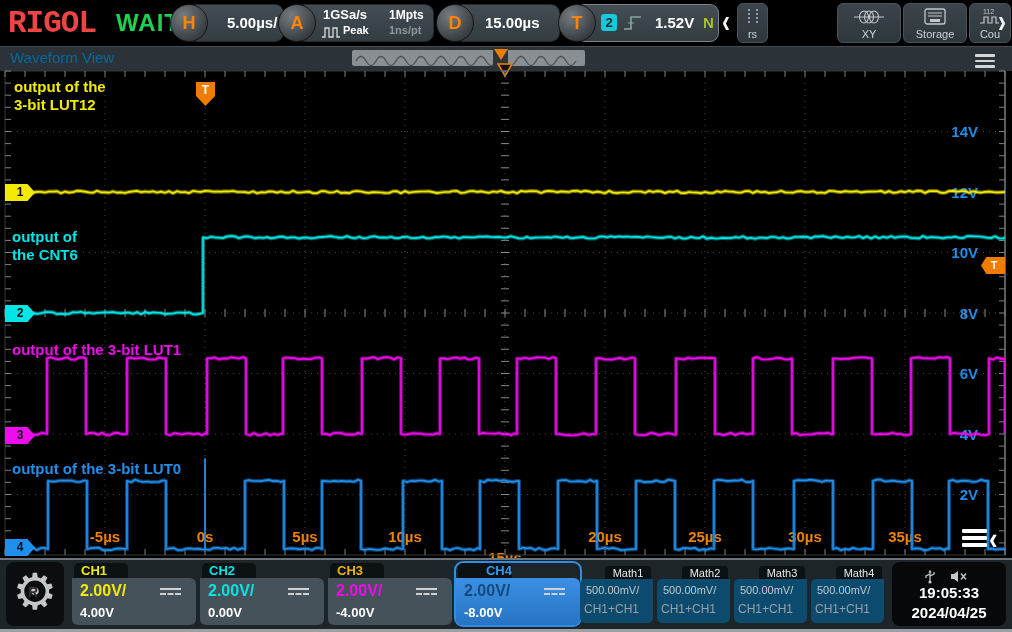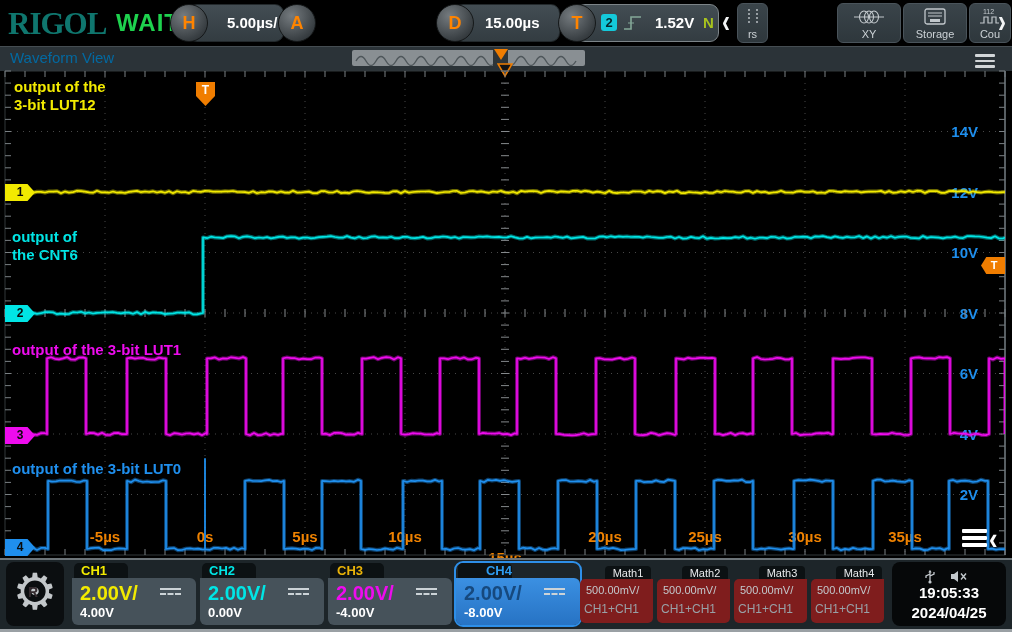--- a/index.html
+++ b/index.html
@@ -1,22 +1,22 @@
 <!DOCTYPE html>
 <html><head>
 <meta charset="utf-8">
 <style>
   html,body{margin:0;padding:0;background:#000;}
   #screen{position:relative;width:1012px;height:632px;background:#000;overflow:hidden;
           font-family:"Liberation Sans", sans-serif; -webkit-font-smoothing:antialiased;}
   .abs{position:absolute;}
   
   #topbar{left:0;top:0;width:1012px;height:46px;background:#000;}
-  .logo{left:8px;top:6px;font-family:Liberation Serif, serif;font-weight:bold;font-size:31px;
-        color:#0f766e;letter-spacing:-1px;}
+  .logo{left:8px;top:6px;font-family:Liberation Mono, monospace;font-weight:bold;font-size:31px;
+        color:#ef4444;letter-spacing:-1px;}
   .status{left:116px;top:9px;font-size:24px;font-weight:bold;color:#1ed24e;letter-spacing:1px;}
   .grp{background:linear-gradient(#434d53,#333c41);border:1px solid #23292c;border-radius:9px;height:36px;top:4px;}
   .knob{width:36px;height:36px;border-radius:50%;top:4px;
         background:radial-gradient(circle at 35% 30%,#757b7f,#393f43 70%,#24292c);
         border:1px solid #151819;color:#ff8400;font-weight:bold;font-size:18px;
         text-align:center;line-height:36px;}
   .val{color:#fff;font-weight:bold;font-size:15px;}
   .sub{color:#8f979c;font-weight:bold;font-size:11px;}
   .chip2{background:#14c9da;color:#04272b;font-weight:bold;font-size:13px;border-radius:3px;
          width:16px;height:17px;text-align:center;line-height:17px;}
@@ -50,51 +50,60 @@
   
   #footer{left:0;top:558px;width:1012px;height:72px;background:#1d2529;border-top:2px solid #6d757a;}
   #footer-bottom{left:0;top:629px;width:1012px;height:3px;background:#9aa0a4;}
   .gearbtn{left:6px;top:562px;width:58px;height:64px;background:#0b0e10;border-radius:8px;}
   .gear{position:absolute;left:0;top:-4px;width:58px;text-align:center;font-size:50px;color:#c3c7ca;line-height:68px;}
   .gearR{position:absolute;left:22px;top:22px;font-size:14px;font-weight:bold;color:#342a2e;}
   .chcard{position:absolute;top:563px;width:124px;height:62px;}
   .chtab{position:absolute;left:2px;top:0;width:54px;height:16px;background:#0c1113;
          border-radius:5px 5px 0 0;font-size:13px;font-weight:bold;line-height:16px;padding-left:7px;box-sizing:border-box;}
   .chbody{position:absolute;left:0;top:15px;width:124px;height:47px;background:#46525a;border-radius:0 6px 6px 6px;}
-  .chscale{position:absolute;left:8px;top:4px;font-size:20px;font-weight:bold;}
+  .chscale{position:absolute;left:8px;top:4px;font-size:16px;font-weight:bold;}
   .choffset{position:absolute;left:8px;top:27px;font-size:13px;font-weight:bold;color:#fff;}
   .dcicon{position:absolute;left:88px;top:10px;width:21px;}
   .dcicon i{display:block;height:0;border-top:2.5px solid #ccd3d7;margin-bottom:3px;}
   .dcicon i.d{border-top-style:dashed;}
   .chcard.sel{outline:2px solid #2e8fe8;outline-offset:0;border-radius:7px;text-align:right;}
   .chcard.sel .chbody{background:linear-gradient(#3b90e2,#2773c4);}
   .mathcard{position:absolute;top:566px;width:73px;height:56px;}
   .mathtab{position:absolute;right:2px;top:0;width:46px;height:14px;background:#0c1113;
            border-radius:4px 4px 0 0;font-size:11px;color:#e8eaec;text-align:center;line-height:14px;}
-  .mathbody{position:absolute;left:0;top:13px;width:73px;height:44px;background:#7f1d1d;border-radius:5px 0 5px 5px;}
+  .mathbody{position:absolute;left:0;top:13px;width:73px;height:44px;background:#0c4a6e;border-radius:5px 0 5px 5px;}
   .mathscale{position:absolute;left:6px;top:5px;font-size:11px;color:#c3c9cd;}
   .mathexpr{position:absolute;left:4px;top:23px;font-size:12px;color:#99a1a7;text-align:right;}
   .clock{left:892px;top:562px;width:114px;height:64px;background:#060809;border-radius:8px;}
   .clocktime{position:absolute;left:0;top:22px;width:114px;text-align:center;color:#fff;font-size:15px;font-weight:bold;}
   .clockdate{position:absolute;left:0;top:42px;width:114px;text-align:center;color:#fff;font-size:15px;font-weight:bold;}
 </style>
 </head>
 <body>
 
 <div id="screen">
 
   <div id="topbar" class="abs">
     <div class="abs logo">RIGOL</div>
     <div class="abs status">WAIT</div>
 
     <div class="abs grp" style="left:188px;width:94px;">
       <span class="abs val" style="left:38px;top:9px;">5.00µs/</span>
     </div>
     <div class="abs knob" style="left:170px;">H</div>
 
+    <div class="abs grp" style="left:296px;width:136px;">
+      <span class="abs val" style="left:26px;top:2px;font-size:13px;">1GSa/s</span>
+      <svg class="abs" style="left:24px;top:20px;" width="20" height="14">
+        <polyline points="1,12 4,12 4,3 8,3 8,12 12,12 12,3 16,3 16,12 19,12" fill="none" stroke="#d8dcde" stroke-width="1.3"></polyline>
+      </svg>
+      <span class="abs val" style="left:46px;top:19px;font-size:11px;">Peak</span>
+      <span class="abs val" style="left:92px;top:3px;font-size:12px;">1Mpts</span>
+      <span class="abs sub" style="left:92px;top:19px;">1ns/pt</span>
+    </div>
     <div class="abs knob" style="left:278px;">A</div>
 
     <div class="abs grp" style="left:454px;width:104px;">
       <span class="abs val" style="left:30px;top:9px;">15.00µs</span>
     </div>
     <div class="abs knob" style="left:436px;">D</div>
 
     <div class="abs grp" style="left:576px;width:141px;border-color:#7c8488;">
       <span class="abs chip2" style="left:24px;top:9px;">2</span>
       <svg class="abs" style="left:44px;top:7px;" width="24" height="22">

